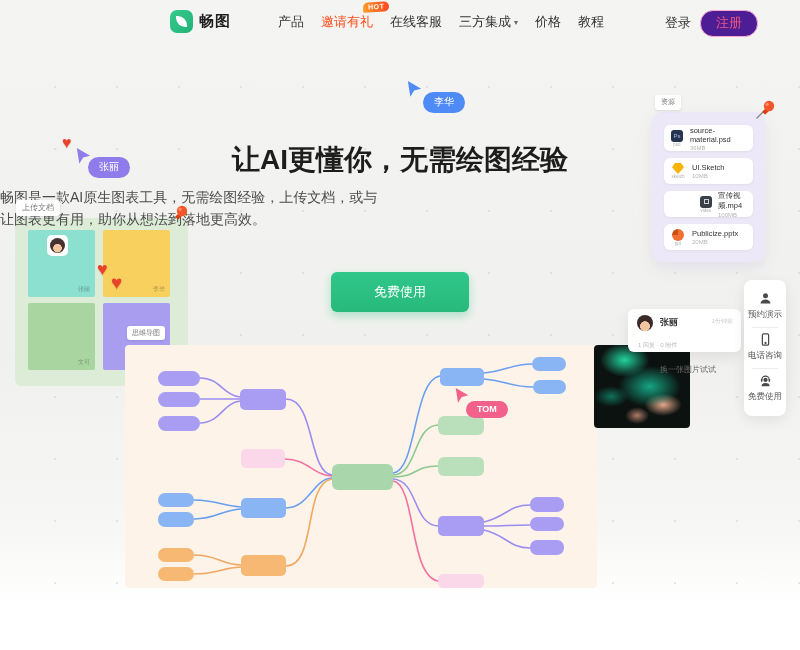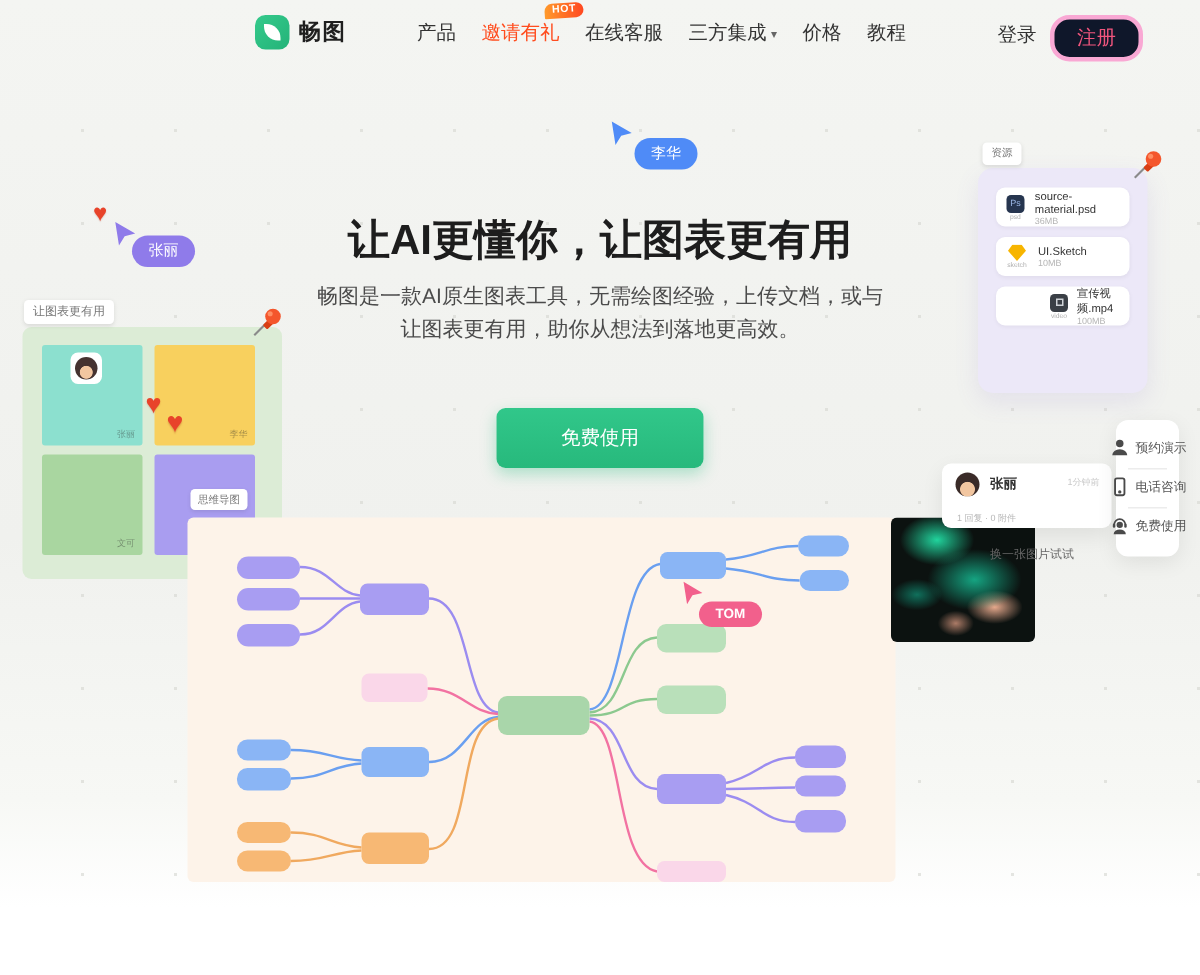--- a/index.html
+++ b/index.html
@@ -27,25 +27,25 @@
   .nav-item.hot-link { color:#ff4d1f; }
   .hot-badge {
     position:absolute; top:-11px; right:-16px; font-size:7px; font-weight:bold; color:#fff;
     background:linear-gradient(90deg,#ff9a2b,#ff4720); padding:1px 5px 2px;
     border-radius:7px 7px 7px 1px; transform:rotate(-4deg); letter-spacing:.5px;
   }
   .chev { font-size:8px; color:#666; margin-left:3px; vertical-align:1px; }
   .nav-login { position:absolute; left:665px; top:14px; font-size:13px; color:#333; cursor:pointer; }
   .nav-register {
     position:absolute; left:700px; top:10px; font-size:13px; color:#f0557d;
-    border:3px solid #f9a8d4; border-radius:13px; padding:3px 15px 4px; background:#0f172a; cursor:pointer;
+    border:1px solid #f9a8d4; border-radius:13px; padding:3px 15px 4px; background:#4c1d95; cursor:pointer;
   }
   
   .hero-title { position:absolute; left:0; top:141px; width:800px; text-align:center; font-size:28px; font-weight:bold; color:#1d1d1d; z-index:5; }
-  .hero-sub { position:absolute; left:0; top:186px; width:800px; text-align:center; font-size:14px; line-height:22px; color:#4b4b4b; z-index:5; }
+  .hero-sub { position:absolute; left:0; top:186px; width:800px; font-size:14px; line-height:22px; color:#4b4b4b; z-index:5; }
   .cta {
     position:absolute; left:331px; top:272px; width:138px; height:40px; z-index:6;
     background:linear-gradient(180deg,#31c78a,#27b97c); color:#fff; font-size:13px;
     border:none; border-radius:6px; cursor:pointer; display:flex; align-items:center; justify-content:center;
     box-shadow:0 4px 10px rgba(42,190,130,.35);
     font-family:inherit;
   }
   
   .cursor { position:absolute; z-index:30; }
   .cursor svg { display:block; }
@@ -99,21 +99,21 @@
   }
   
   .comment-card { position:absolute; left:628px; top:309px; width:113px; height:43px; background:#fff; border-radius:6px; box-shadow:0 5px 14px rgba(0,0,0,.08); z-index:16; padding:5px 8px; }
   .comment-avatar { position:absolute; left:9px; top:6px; width:16px; height:16px; border-radius:50%; overflow:hidden; background:radial-gradient(circle at 50% 70%, #f2c6a0 34%, #3a2b28 38%); }
   .comment-name { position:absolute; left:32px; top:7px; font-size:9px; font-weight:bold; color:#333; }
   .comment-time { position:absolute; right:8px; top:8px; font-size:6px; color:#c9c9c9; }
   .comment-msg { position:absolute; left:32px; top:19px; font-size:8px; color:#666;margin-top:36px; }
   .comment-meta { position:absolute; left:10px; top:32px; font-size:6px; color:#b8b8b8; }
   
   .float-panel { position:absolute; left:744px; top:280px; width:42px; background:#fff; border-radius:8px; box-shadow:0 4px 14px rgba(0,0,0,.08); z-index:20; padding:7px 0; display:flex; flex-direction:column; align-items:center; }
-  .float-item { display:flex; flex-direction:row; align-items:center; gap:3px; padding:4px 0 6px; cursor:pointer;justify-content:center; }
+  .float-item { display:flex; flex-direction:column; align-items:center; gap:3px; padding:4px 0 6px; cursor:pointer;justify-content:center; }
   .float-item svg { display:block; }
   .float-label { font-size:8.5px; color:#555; white-space:nowrap; }
   .float-div { width:26px; height:1px; background:#ececec; }
 </style>
 </head>
 <body>
 
 <div class="dots"></div>
 
 <div class="navbar">
@@ -133,21 +133,21 @@
     <span class="nav-item">
       <span>三方集成</span><span class="chev">▾</span>
     </span>
     <span class="nav-item">价格</span>
     <span class="nav-item">教程</span>
   </div>
   <span class="nav-login">登录</span>
   <span class="nav-register">注册</span>
 </div>
 
-<h1 class="hero-title">让AI更懂你，让图表更有用</h1>
+<h1 class="hero-title">让AI更懂你，无需绘图经验</h1>
 <div class="hero-sub">
   <div>畅图是一款AI原生图表工具，无需绘图经验，上传文档，或与</div>
   <div>让图表更有用，助你从想法到落地更高效。</div>
 </div>
 <button class="cta">免费使用</button>
 
 <div class="cursor" style="left:405px; top:80px;">
   <svg width="19" height="19" viewBox="0 0 20 20">
       <path d="M3 1 L17 9.2 L9.6 11 L5.6 17.6 Z" fill="#4f8bf7"></path>
     </svg>
@@ -155,21 +155,21 @@
 <div class="cursor-label" style="left:423px; top:92px; background:#4f8bf7;">李华</div>
 
 <span class="heart" style="left:62px; top:134px; font-size:16px;">♥</span>
 <div class="cursor" style="left:74px; top:147px;">
   <svg width="19" height="19" viewBox="0 0 20 20">
       <path d="M3 1 L17 9.2 L9.6 11 L5.6 17.6 Z" fill="#8f7bea"></path>
     </svg>
 </div>
 <div class="cursor-label" style="left:88px; top:157px; background:#8f7bea;">张丽</div>
 
-<span class="tag-pill" style="left:16px; top:200px;">让图表更有用</span>
+<span class="tag-pill" style="left:16px; top:200px;">上传文档</span>
 <div class="board">
   <div class="sticky sticky-teal">
     <span class="owner">张丽</span>
   </div>
   <div class="sticky sticky-yellow">
     <span class="owner">李华</span>
   </div>
   <div class="sticky sticky-green">
     <span class="owner">文可</span>
   </div>
@@ -216,20 +216,30 @@
   <div class="file-card" style="top:79px;padding-left:36px;">
     <div class="file-icon-wrap">
       <div class="fi fi-video">
           <i></i>
         </div>
         <span class="file-type">video</span>
     </div>
     <div class="file-meta">
       <span class="file-name">宣传视频.mp4</span>
       <span class="file-size">100MB</span>
+    </div>
+  </div>
+  <div class="file-card" style="top:112px;">
+    <div class="file-icon-wrap">
+      <div class="fi fi-ppt"></div>
+        <span class="file-type">ppt</span>
+    </div>
+    <div class="file-meta">
+      <span class="file-name">Publicize.pptx</span>
+      <span class="file-size">20MB</span>
     </div>
   </div>
 </div>
 
 <div class="pushpin" style="left:753px; top:98px;">
   <svg width="24" height="24" viewBox="0 0 24 24">
     <line x1="3.5" y1="20.5" x2="10.5" y2="13.5" stroke="#8a8a8a" stroke-width="1.4"></line>
     <rect x="10.8" y="9.8" width="4.2" height="6.4" rx="1" transform="rotate(45 12.9 13)" fill="#d93e14"></rect>
     <circle cx="16" cy="8" r="5.2" fill="#f4562c"></circle>
     <circle cx="14.1" cy="6.2" r="1.7" fill="#ff8d62"></circle>

